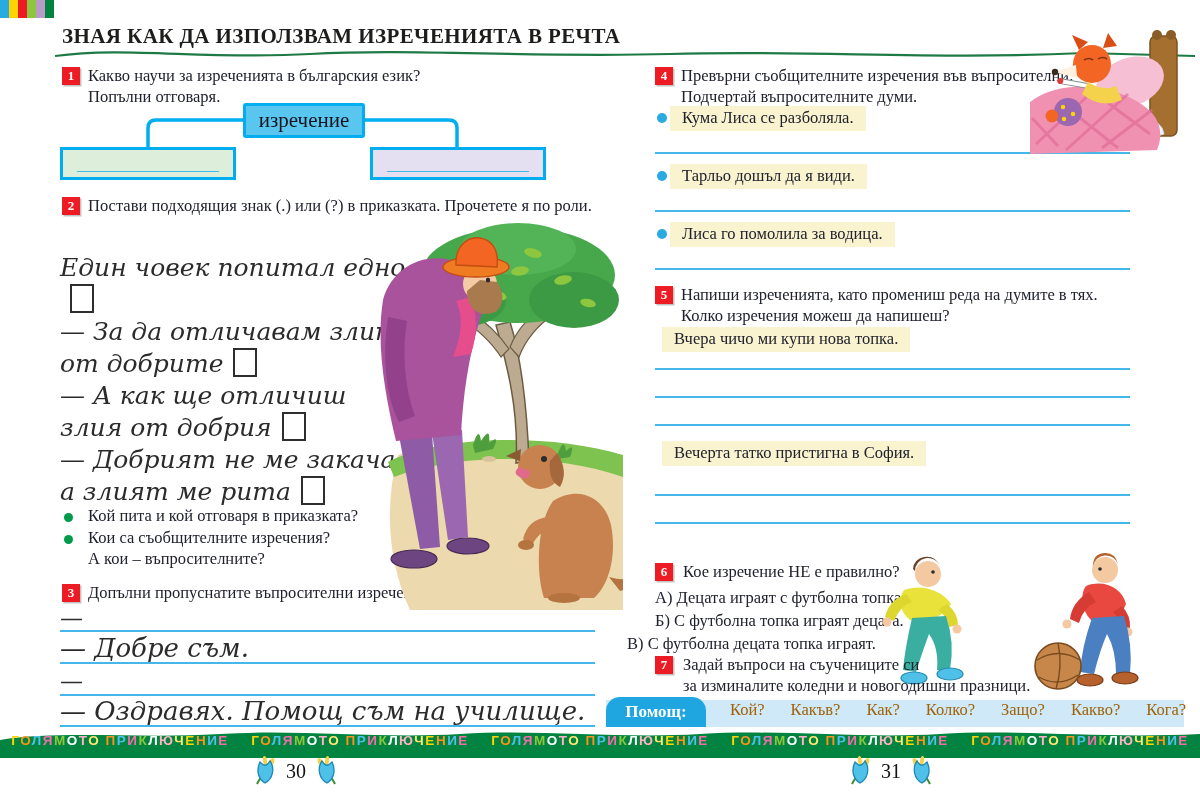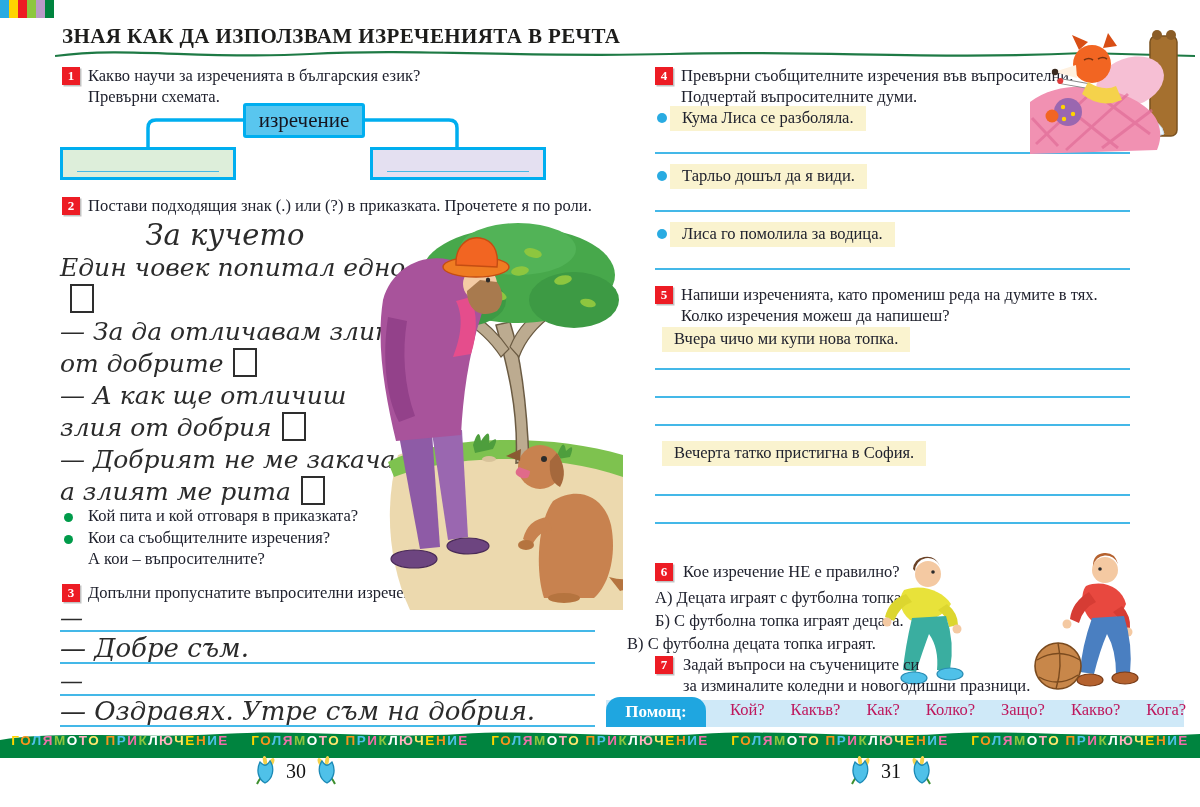--- a/index.html
+++ b/index.html
@@ -21,21 +21,21 @@
   .wline{position:absolute;height:0;border-top:2px solid #44b8e8;}
   .schema-box{position:absolute;border:3px solid #00aeef;box-sizing:border-box;}
   .schema-line{position:absolute;left:14px;right:14px;bottom:5px;border-top:1.5px solid #45b9e6;}
   .help-bar{position:absolute;left:606px;top:700px;width:578px;height:27px;background:#cfe9f8;
             display:flex;align-items:flex-start;}
   .help-sq1{width:16px;height:27px;background:#9fdaf6;}
   .help-sq2{width:14px;height:27px;background:#cfe9f8;}
   .help-label{min-width:100px;height:30px;margin-top:-3px;background:#1fa6e0;color:#fff;font-weight:bold;
               font-size:17px;display:flex;align-items:center;justify-content:center;
               border-radius:14px 14px 0 0;}
-  .help-words{display:flex;gap:26px;margin-left:24px;font-size:16.5px;color:#be185d;}
+  .help-words{display:flex;gap:26px;margin-left:24px;font-size:16.5px;color:#a16207;}
   .ribbon-text-row{position:absolute;left:0;top:733px;width:1200px;display:flex;justify-content:space-around;
                    font-family:"Liberation Sans",sans-serif;font-weight:bold;font-size:13.5px;letter-spacing:1.5px;}
   .pageno{font-size:20px;color:#111;}
   .pgroup{position:absolute;display:flex;align-items:center;gap:8px;top:756px;}
 </style>
 </head>
 <body>
 
 <div class="page">
 
@@ -47,39 +47,38 @@
       <div style="width: 9px; height: 18px; background: rgb(185, 154, 200);"></div>
       <div style="width: 9px; height: 18px; background: rgb(0, 132, 63);"></div>
     </div>
   <div class="abs title" style="left:62px;top:24px;">ЗНАЯ КАК ДА ИЗПОЛЗВАМ ИЗРЕЧЕНИЯТА В РЕЧТА</div>
   <svg class="abs" style="left:55px;top:47px;" width="1140" height="18">
     <path d="M0,9 C70,-1 150,13 255,7 S470,11 615,7 S880,13 1030,6 L1140,9" stroke="#1e7a45" stroke-width="2.2" fill="none"></path>
   </svg>
 
   <div class="badge" style="left:62px;top:67px;">1</div>
   <div class="abs body-text" style="left:88px;top:66px;">Какво научи за изреченията в българския език?</div>
-  <div class="abs body-text" style="left:88px;top:87px;">Превърни схемата.</div>
+  <div class="abs body-text" style="left:88px;top:87px;">Попълни отговаря.</div>
 
   <svg class="abs" style="left:60px;top:100px;" width="490" height="80">
     <path d="M183,20 H96 Q88,20 88,28 V47" stroke="#00aeef" stroke-width="3.5" fill="none" stroke-linecap="round"></path>
     <path d="M305,20 H389 Q397,20 397,28 V47" stroke="#00aeef" stroke-width="3.5" fill="none" stroke-linecap="round"></path>
   </svg>
   <div class="schema-box" style="left:243px;top:103px;width:122px;height:35px;background:#59c6ef;border-radius:3px;
        display:flex;align-items:center;justify-content:center;font-size:21px;color:#15151f;">изречение</div>
   <div class="schema-box" style="left:60px;top:147px;width:176px;height:33px;background:#ddeeda;">
       <div class="schema-line"></div>
     </div>
   <div class="schema-box" style="left:370px;top:147px;width:176px;height:33px;background:#e4e0f1;">
       <div class="schema-line"></div>
     </div>
 
   <div class="badge" style="left:62px;top:197px;">2</div>
   <div class="abs body-text" style="left:88px;top:196px;">Постави подходящия знак (.) или (?) в приказката. Прочетете я по роли.</div>
 
-  <div class="abs cursive" style="left:60px;top:218px;width:330px;text-align:center;font-size:29px;">За кучето</div>
 
   <div class="abs cursive story-line" style="left:60px;top:252px;">
     <span>Един човек попитал едно куче:</span></div>
   <div class="abs cursive story-line" style="left:60px;top:284px;">
     <span class="checkbox"></span></div>
   <div class="abs cursive story-line" style="left:60px;top:316px;">
     <span>— За да отличавам злите</span></div>
   <div class="abs cursive story-line" style="left:60px;top:348px;">
     <span>от добрите</span><span class="checkbox"></span></div>
   <div class="abs cursive story-line" style="left:60px;top:380px;">
@@ -99,21 +98,21 @@
 
   <div class="badge" style="left:62px;top:584px;">3</div>
   <div class="abs body-text" style="left:88px;top:583px;">Допълни пропуснатите въпросителни изречения в разговора.</div>
 
   <div class="abs cursive" style="left:60px;top:605px;font-size:23px;">—</div>
   <div class="wline" style="left:60px;top:630px;width:535px;"></div>
   <div class="abs cursive" style="left:60px;top:633px;font-size:26px;">— Добре съм.</div>
   <div class="wline" style="left:60px;top:662px;width:535px;"></div>
   <div class="abs cursive" style="left:60px;top:668px;font-size:23px;">—</div>
   <div class="wline" style="left:60px;top:694px;width:535px;"></div>
-  <div class="abs cursive" style="left:60px;top:696px;font-size:26px;">— Оздравях. Утре съм на добрия.</div>
+  <div class="abs cursive" style="left:60px;top:696px;font-size:26px;">— Оздравях. Помощ съм на училище.</div>
   <div class="wline" style="left:60px;top:725px;width:535px;"></div>
 
   <svg class="abs" style="left:368px;top:205px;" width="255" height="405" viewBox="0 0 255 405">
     <path d="M30,250 C80,233 185,233 255,255 L255,405 L42,405 C20,358 16,300 30,250 Z" fill="#ecd9ae"></path>
     <path d="M20,257 C72,230 182,228 255,250 L255,272 C182,246 82,250 26,272 Z" fill="#7ec24f"></path>
     <path d="M105,240 q6,-20 8,-4 q10,-16 8,2 q12,-10 4,6 l-18,4 z" fill="#4e9e3d"></path>
     <path d="M190,248 q6,-16 8,-2 q10,-10 4,6 l-12,2 z" fill="#4e9e3d"></path>
     <path d="M148,258 C151,205 139,160 128,120 L142,117 C153,152 159,205 161,256 Z" fill="#bcab90" stroke="#6b5b43" stroke-width="1.5"></path>
     <path d="M133,152 C120,132 105,121 90,112 L98,103 C114,114 131,129 141,144 Z" fill="#bcab90" stroke="#6b5b43" stroke-width="1.2"></path>
     <path d="M142,142 C151,120 166,107 182,99 L187,108 C173,118 158,133 151,152 Z" fill="#bcab90" stroke="#6b5b43" stroke-width="1.2"></path>

